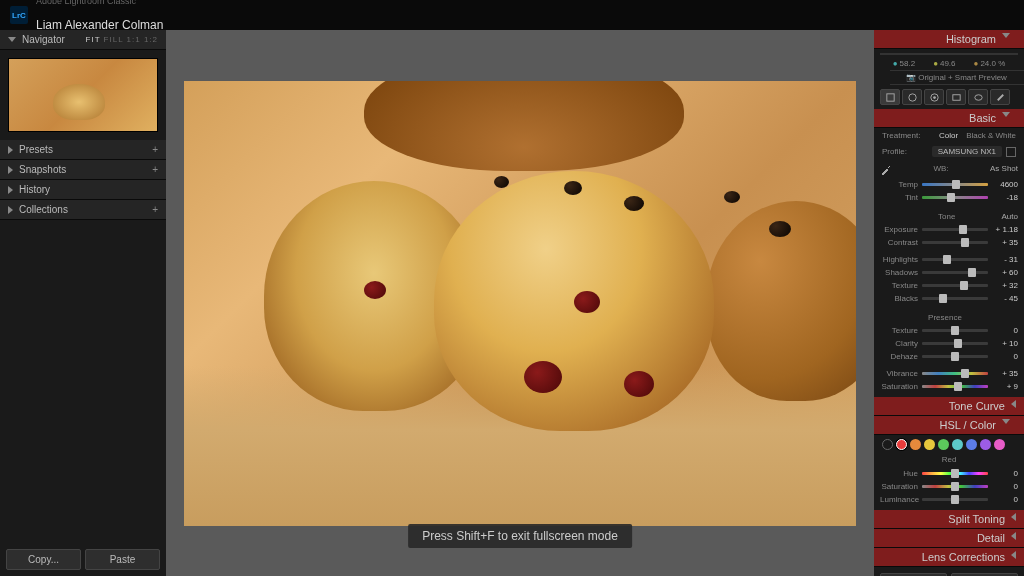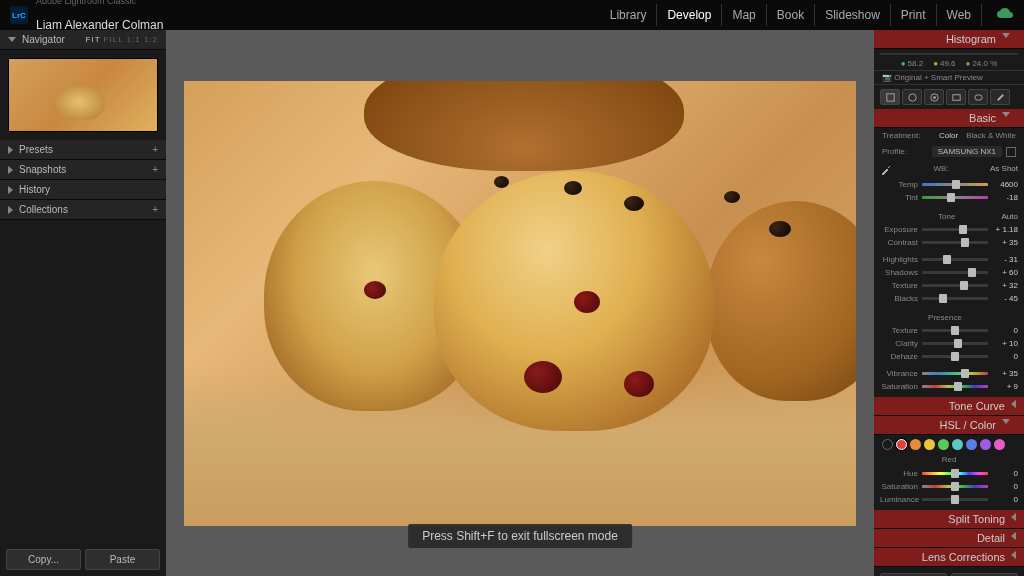--- a/index.html
+++ b/index.html
@@ -36,24 +36,24 @@
 .tri.left { border-width:4px 5px 4px 0; border-color:transparent #888 transparent transparent; margin-left:6px; }
 .section-hdr .plus { margin-left:auto; color:#888; }
 .nav-opts { margin-left:auto; font-size:8px; color:#666; letter-spacing:1px; }
 .nav-opts .sel { color:#ccc; }
 .thumb { margin:8px; height:74px; background:linear-gradient(135deg,#d4a05a,#c88840,#e0b060); border:1px solid #000; position:relative; }
 .thumb::after { content:""; position:absolute; left:30%; top:35%; width:35%; height:50%; background:radial-gradient(ellipse,#e8c070,#b07830); border-radius:50% 50% 40% 40%; }
 .left .spacer { flex:1; }
 .btn-row { display:flex; gap:4px; padding:6px; }
 .btn { flex:1; background:#2e2e2e; border:1px solid #444; color:#bbb; font-size:10px; padding:4px 0; text-align:center; cursor:pointer; border-radius:2px; }
 .histogram { height:54px; margin:4px 6px 2px; background:#0f0f0f; position:relative; border:1px solid #333; overflow:hidden; }
-.histo-stats { display:flex; justify-content:center; gap:10px; font-size:8px; color:#888; padding:2px 0; }
+.histo-stats { display:flex; justify-content:center; gap:18px; font-size:8px; color:#888; padding:2px 0; }
 .histo-stats span::before { content:"●"; margin-right:2px; }
 .hs1::before{color:#4aa;} .hs2::before{color:#aa4;} .hs3::before{color:#a84;}
-.preview-mode { font-size:8px; color:#888; padding:2px 8px; border-top:1px solid #333; border-bottom:1px solid #333; }
+.preview-mode { font-size:8px; color:#888; padding:2px 16px; border-top:1px solid #333; border-bottom:1px solid #333;margin-left:16px; }
 .crop-tools { display:flex; gap:2px; padding:4px 6px; }
 .tool { width:20px; height:16px; background:#2a2a2a; border:1px solid #444; border-radius:2px; display:flex; align-items:center; justify-content:center; cursor:pointer; }
 .tool.active { background:#3a3a3a; }
 .tool svg { width:11px; height:11px; }
 .right-hdr { display:flex; align-items:flex-start; justify-content:flex-end; padding:3px 8px; font-size:11px; color:#ccc; border-bottom:1px solid #0a0a0a; background:#7f1d1d; cursor:pointer; }
 .right-hdr .tri.left { margin-left:6px; }
 .treatment { display:flex; font-size:8px; padding:3px 8px; color:#888; }
 .treatment .lbl { flex:1; }
 .treatment .opt { margin-left:8px; cursor:pointer; }
 .treatment .opt.sel { color:#ccc; }
@@ -84,32 +84,20 @@
 </style>
 </head>
 <body>
 
 <div class="topbar">
   <div class="logo-box">LrC</div>
   <div class="id-block">
     <div class="app-name">Adobe Lightroom Classic</div>
     <div class="user-name">Liam Alexander Colman</div>
   </div>
-  <div class="modules" id="modules">
-      <span>Library</span>
-      <span class="active">Develop</span>
-      <span>Map</span>
-      <span>Book</span>
-      <span>Slideshow</span>
-      <span>Print</span>
-      <span>Web</span>
-      <span style="border: none; padding: 0px;"><svg class="cloud-icon" viewBox="0 0 18 14">
-          <path d="M5,11 Q1,11 1,7 Q1,4 4,4 Q5,1 9,1 Q13,1 14,5 Q17,5 17,8 Q17,11 14,11 Z" fill="#3a9a5a"></path>
-        </svg></span>
-    </div>
 </div>
 
 <div class="workspace">
 
   <div class="panel left">
     <div class="section-hdr">
       <span class="tri down"></span>
       <span>Navigator</span>
       <span class="nav-opts"><span class="sel">FIT</span>  FILL  1:1  1:2</span>
     </div>

